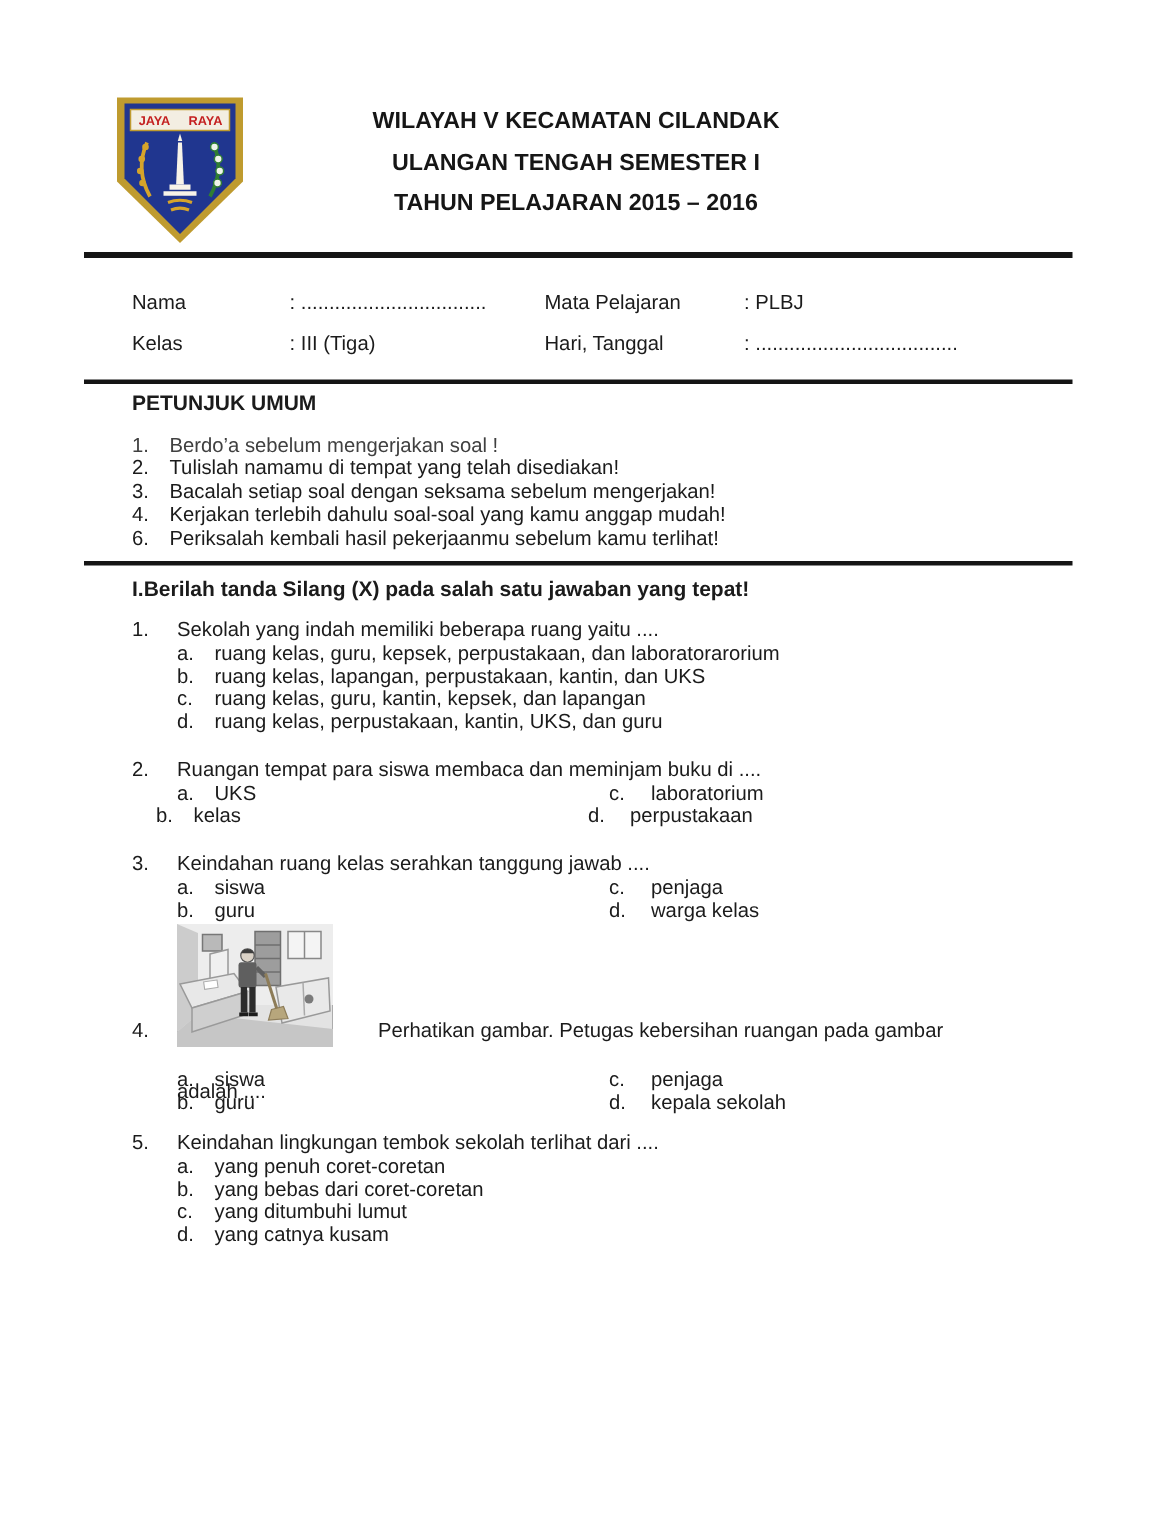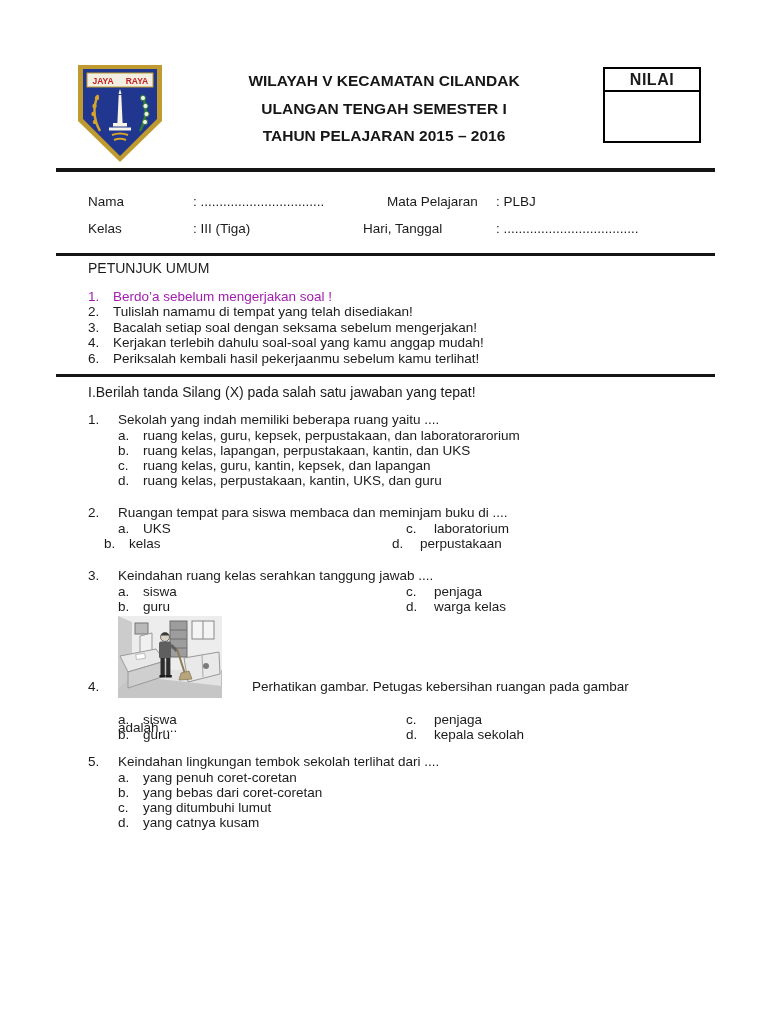--- a/index.html
+++ b/index.html
@@ -3,31 +3,31 @@
 <meta charset="utf-8">
 <style>
   html,body{margin:0;padding:0;background:#ffffff;}
   .page{
     position:relative;width:760px;height:1024px;background:#ffffff;
     font-family:"Liberation Sans","DejaVu Sans",sans-serif;color:#1b1b1b;
     overflow:hidden;
   }
   .abs{position:absolute;}
   .t{font-size:13.5px;line-height:15px;white-space:nowrap;}
-  .b{font-weight:normal;text-align:right;}
+  .b{font-weight:bold;text-align:right;}
   .rule{position:absolute;left:56px;width:659px;background:#151515;}
   .title-block{left:188px;top:67px;width:392px;text-align:center;font-weight:bold;font-size:15.5px;color:#161616;}
   .title-line{height:27.5px;line-height:27.5px;white-space:nowrap;}
   .nilai-box{left:603px;top:67px;width:94px;height:72px;border:2px solid #000;background:#fff;}
   .nilai-label{display:block;text-align:center;font-weight:bold;font-size:16px;letter-spacing:.5px;
     padding:2px 0 1px 0;border-bottom:2px solid #000;}
   .info-label{display:inline-block;}
   .petunjuk-item{height:15.4px;line-height:15.4px;font-size:13.5px;white-space:nowrap;}
   .pnum{display:inline-block;width:25px;}
-  .gray{color:#a21caf;}
+  .gray{color:#404040;}
   .qnum{display:inline-block;width:30px;}
   .olet{display:inline-block;width:25px;}
   .c2l{position:absolute;left:288px;}
   .c2t{position:absolute;left:316px;}
   svg{display:block;}
 </style>
 </head>
 <body>
 
 <div class="page">
@@ -61,32 +61,29 @@
       <path d="M44,79 Q50,76.5 56,79" fill="none" stroke="#d6a42a" stroke-width="2"></path>
     </svg>
   </div>
 
   <div class="abs title-block">
     <div class="title-line">WILAYAH V KECAMATAN CILANDAK</div>
     <div class="title-line">ULANGAN TENGAH SEMESTER I</div>
     <div class="title-line">TAHUN PELAJARAN 2015 – 2016</div>
   </div>
 
-  <div class="abs nilai-box">
-    <span class="nilai-label">NILAI</span>
-  </div>
 
   <div class="rule" style="top:168px;height:4px;"></div>
   <div class="rule" style="top:253px;height:3px;"></div>
   <div class="rule" style="top:374px;height:3px;"></div>
 
   <div class="abs t" style="left:88px;top:194px;">
     <span class="abs info-label" style="left:0;">Nama</span>
     <span class="abs info-label" style="left:105px;">: .................................</span>
-    <span class="abs info-label" style="left:275px;margin-left:24px;">Mata Pelajaran</span>
+    <span class="abs info-label" style="left:275px;">Mata Pelajaran</span>
     <span class="abs info-label" style="left:408px;">: PLBJ</span>
   </div>
   <div class="abs t" style="left:88px;top:221px;">
     <span class="abs info-label" style="left:0;">Kelas</span>
     <span class="abs info-label" style="left:105px;">: III (Tiga)</span>
     <span class="abs info-label" style="left:275px;">Hari, Tanggal</span>
     <span class="abs info-label" style="left:408px;">: ....................................</span>
   </div>
 
   <div class="abs t b" style="left:88px;top:261px;font-size:14px;">PETUNJUK UMUM</div>

